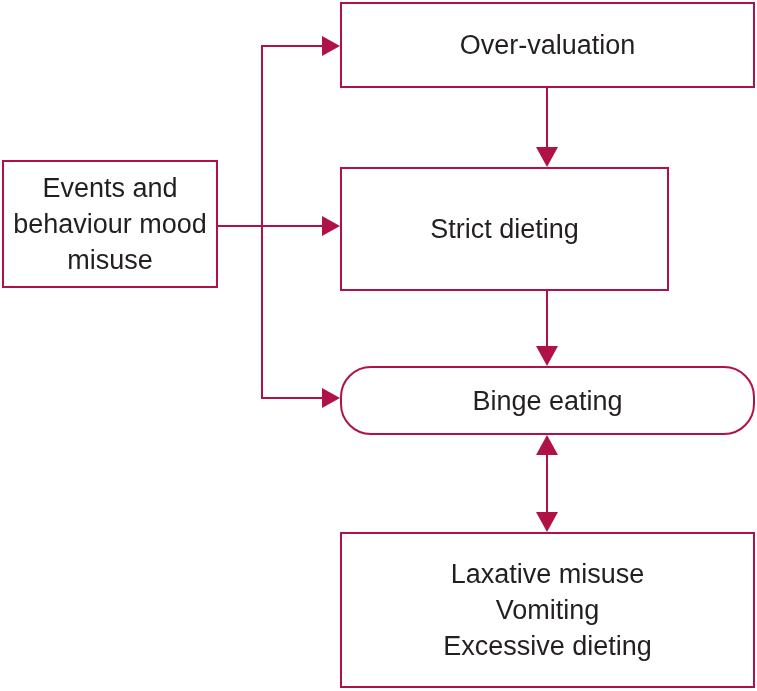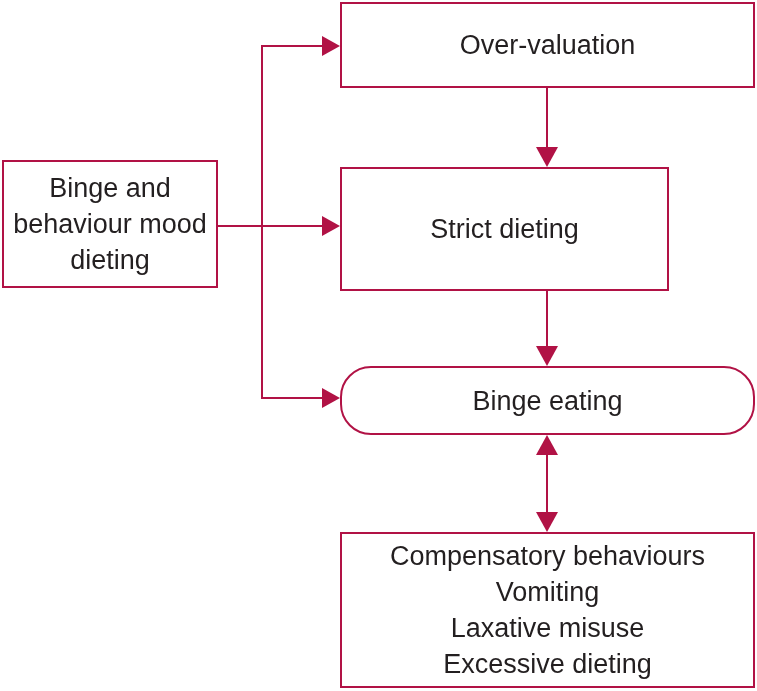--- a/index.html
+++ b/index.html
@@ -52,41 +52,40 @@
     border-right:11px solid transparent;
     border-bottom:20px solid var(--accent);
   }
 </style>
 </head>
 <body>
 
 <div class="canvas">
 
   <div class="box box-events">
-    <span>Binge and</span>
+    <span>Events and</span>
     <span>behaviour mood</span>
-    <span>dieting</span>
+    <span>misuse</span>
   </div>
 
   <div class="box box-overvaluation">
     <span>Over-valuation</span>
   </div>
 
   <div class="box box-dieting">
     <span>Strict dieting</span>
   </div>
 
   <div class="box box-binge">
     <span>Binge eating</span>
   </div>
 
   <div class="box box-compensatory">
-    <span>Compensatory behaviours</span>
+    <span>Laxative misuse</span>
     <span>Vomiting</span>
-    <span>Laxative misuse</span>
     <span>Excessive dieting</span>
   </div>
 
   <div class="line" style="left:546px;top:88px;width:2px;height:60px;"></div>
   <div class="ah ah-down" style="left:536px;top:147px;"></div>
 
   <div class="line" style="left:546px;top:291px;width:2px;height:56px;"></div>
   <div class="ah ah-down" style="left:536px;top:346px;"></div>
 
   <div class="ah ah-up" style="left:536px;top:435px;"></div>

